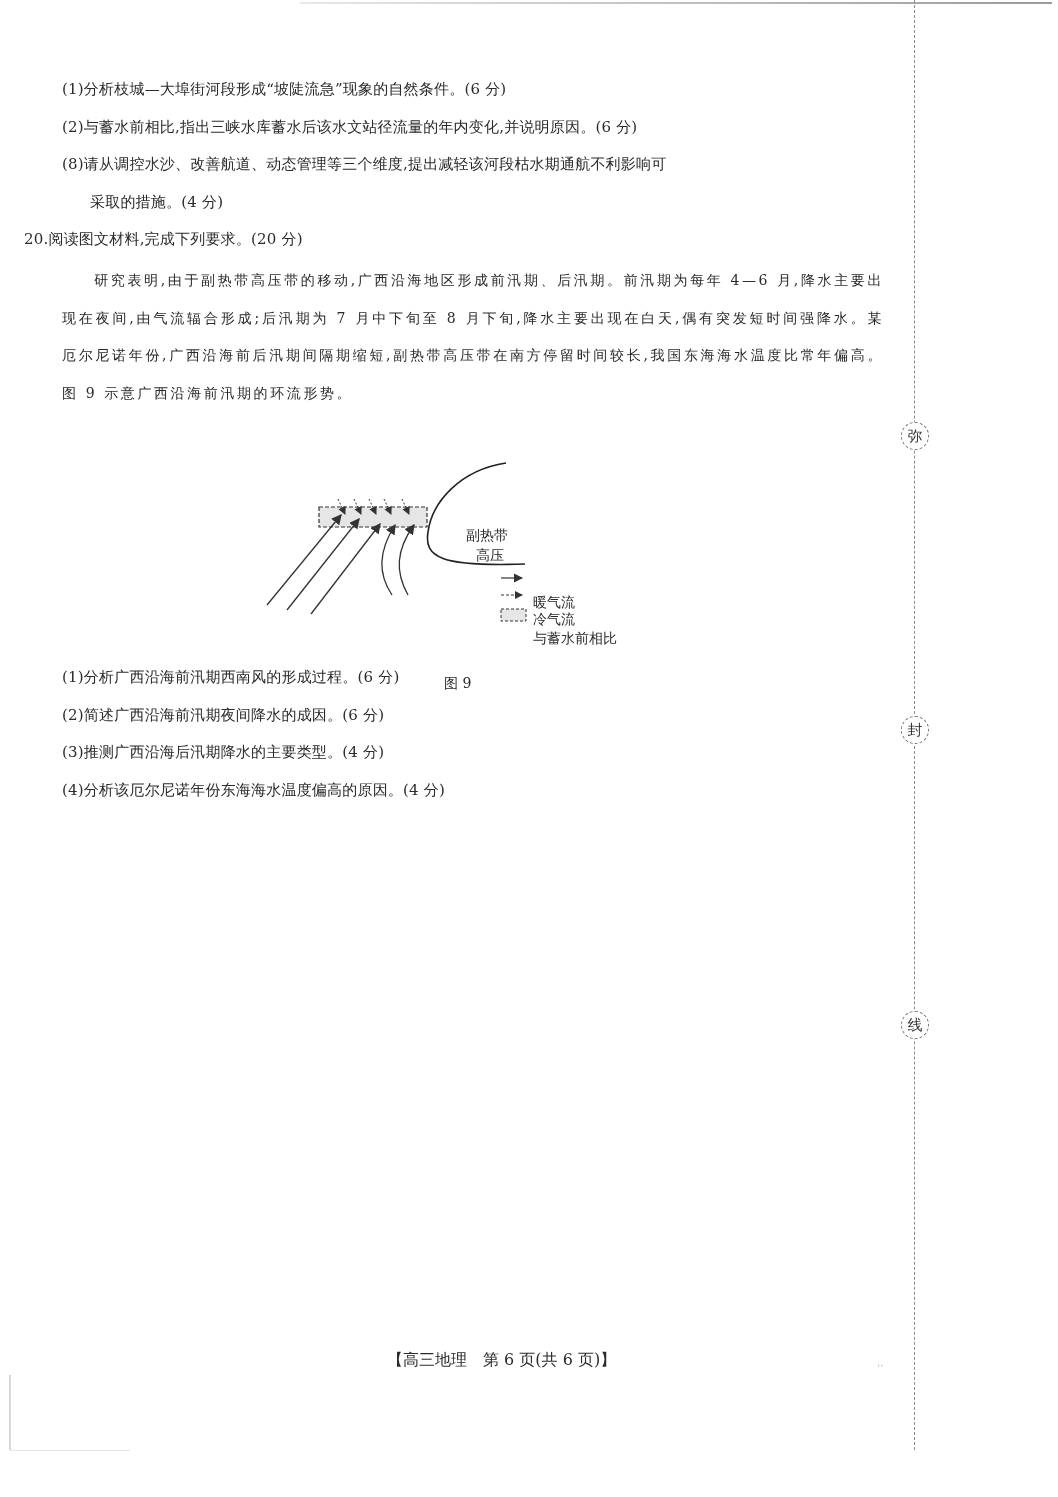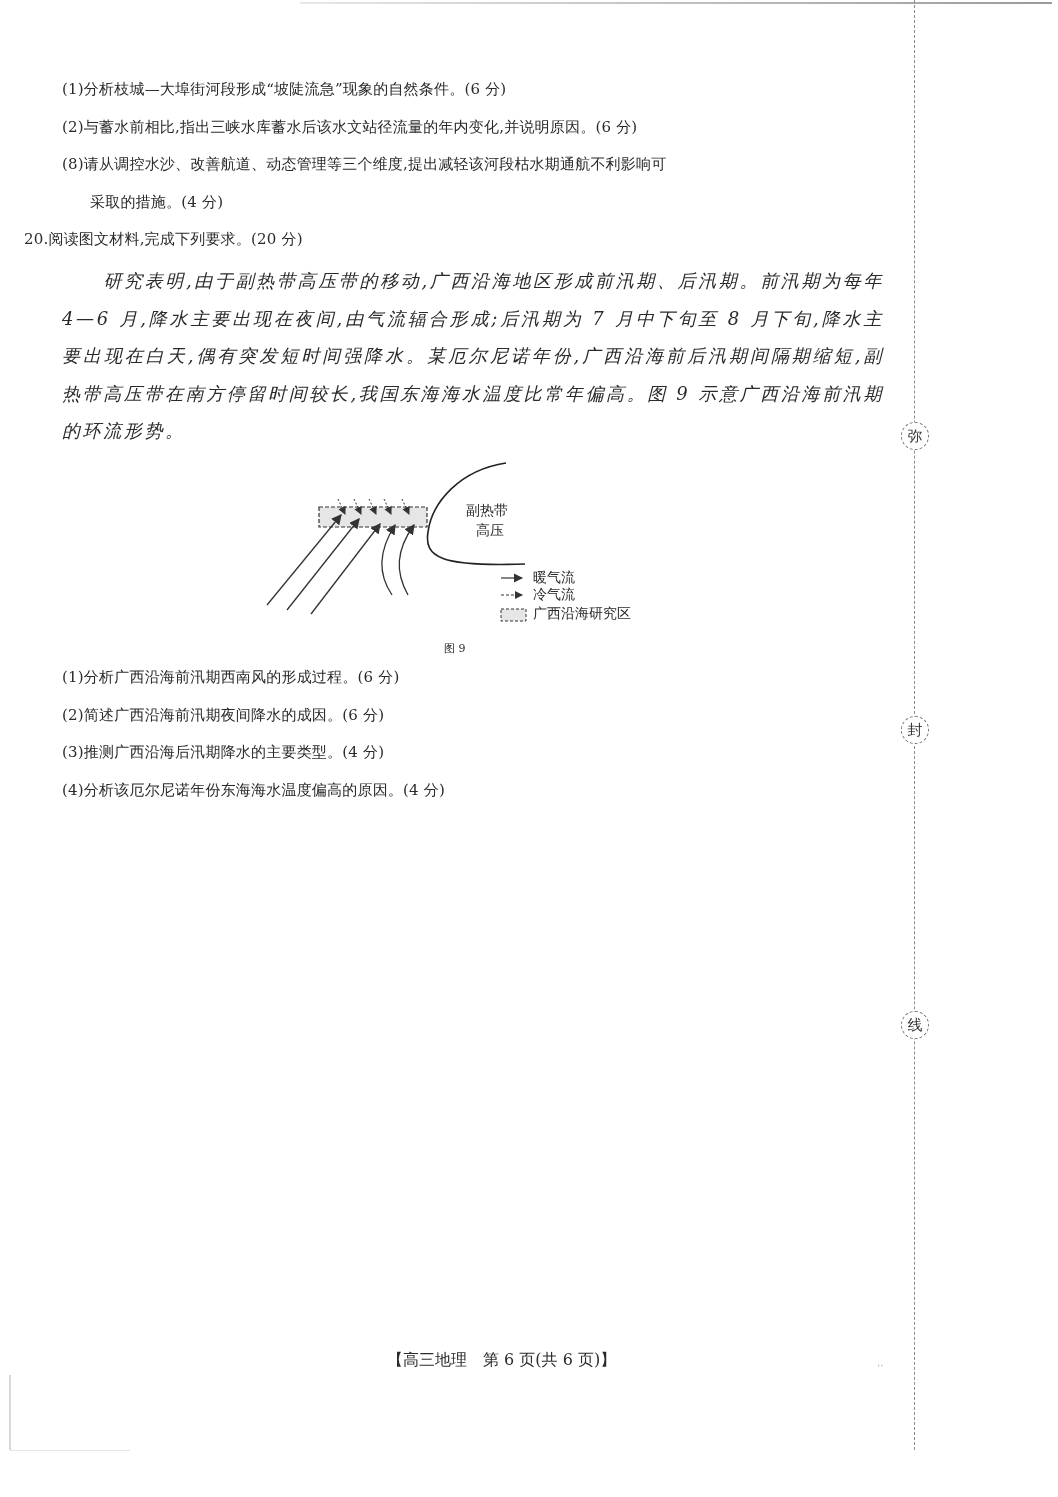--- a/index.html
+++ b/index.html
@@ -7,23 +7,23 @@
     width: 1058px; height: 1497px; background: #ffffff; position: relative; overflow: hidden;
     font-family: "DejaVu Serif", "Liberation Serif", serif; color: #2a2a2a;
   }
   .top-rule { position: absolute; left: 300px; top: 2px; width: 752px; height: 2px; background: linear-gradient(to right, #e8e8e8, #9a9a9a); }
   .left-rule { position: absolute; left: 9px; top: 1375px; width: 2px; height: 75px; background: #d8d8d8; }
   .bottom-rule { position: absolute; left: 10px; top: 1450px; width: 120px; height: 1px; background: #e5e5e5; }
   .binding-line { position: absolute; left: 914px; top: 0; width: 0; height: 1450px; border-left: 1.5px dashed #8a8a8a; }
   .seal { position: absolute; left: 901px; width: 26px; height: 26px; border: 1px dashed #777; border-radius: 50%; background: #fff;
     display: flex; align-items: center; justify-content: center; font-size: 15px; color: #333; }
   .line { position: absolute; font-size: 15px; white-space: nowrap; letter-spacing: 0.2px; }
-  .para { position: absolute; left: 62px; width: 822px; font-size: 18px; line-height: 37.5px; text-indent: 2.3em; letter-spacing: 2.6px; text-align: justify; font-style: italic; }
+  .para { position: absolute; left: 62px; width: 822px; font-size: 14px; line-height: 37.5px; text-indent: 2.3em; letter-spacing: 2.6px; text-align: justify; }
   .figure { position: absolute; left: 250px; top: 452px; width: 420px; height: 210px; }
-  .fig-label { position: absolute; font-size: 14px; color: #2a2a2a; }
+  .fig-label { position: absolute; font-size: 14px; color: #2a2a2a; margin-top: 25px; }
   .footer { position: absolute; left: 387px; top: 1350px; font-size: 16px; white-space: nowrap; text-align: center; }
   .dots { position: absolute; left: 877px; top: 1360px; font-size: 10px; color: #999; }
 </style>
 </head>
 <body>
 
 <div class="top-rule"></div>
 <div class="left-rule"></div>
 <div class="bottom-rule"></div>
 
@@ -66,22 +66,22 @@
     <line x1="152" y1="47" x2="159" y2="62" stroke="#333" stroke-width="1" stroke-dasharray="2,2" marker-end="url(#ah)"></line>
 
     <line x1="251" y1="126" x2="272" y2="126" stroke="#333" stroke-width="1.2" marker-end="url(#ah)"></line>
     <line x1="251" y1="143" x2="272" y2="143" stroke="#333" stroke-width="1" stroke-dasharray="3,2" marker-end="url(#ah)"></line>
     <rect x="251" y="157" width="25" height="12" fill="#e6e6e6" stroke="#333" stroke-width="1" stroke-dasharray="3,2"></rect>
   </svg>
   <div class="fig-label" style="left:216px; top:50px">副热带</div>
   <div class="fig-label" style="left:226px; top:70px">高压</div>
   <div class="fig-label" style="left:283px; top:117px">暖气流</div>
   <div class="fig-label" style="left:283px; top:134px">冷气流</div>
-  <div class="fig-label" style="left:283px; top:153px">广西沿海研究区</div>
-  <div class="fig-label" style="left:194px; top:189px; font-size:11px">图 9</div>
+  <div class="fig-label" style="left:283px; top:153px">与蓄水前相比</div>
+  <div class="fig-label" style="left:194px; top:198px; font-size:14px">图 9</div>
 </div>
 
 <div class="line" style="left:62px; top:668px">(1)分析广西沿海前汛期西南风的形成过程。(6 分)</div>
 <div class="line" style="left:62px; top:706px">(2)简述广西沿海前汛期夜间降水的成因。(6 分)</div>
 <div class="line" style="left:62px; top:743px">(3)推测广西沿海后汛期降水的主要类型。(4 分)</div>
 <div class="line" style="left:62px; top:781px">(4)分析该厄尔尼诺年份东海海水温度偏高的原因。(4 分)</div>
 
 <div class="footer">【高三地理　第 6 页(共 6 页)】</div>
 <div class="dots">··</div>
 

